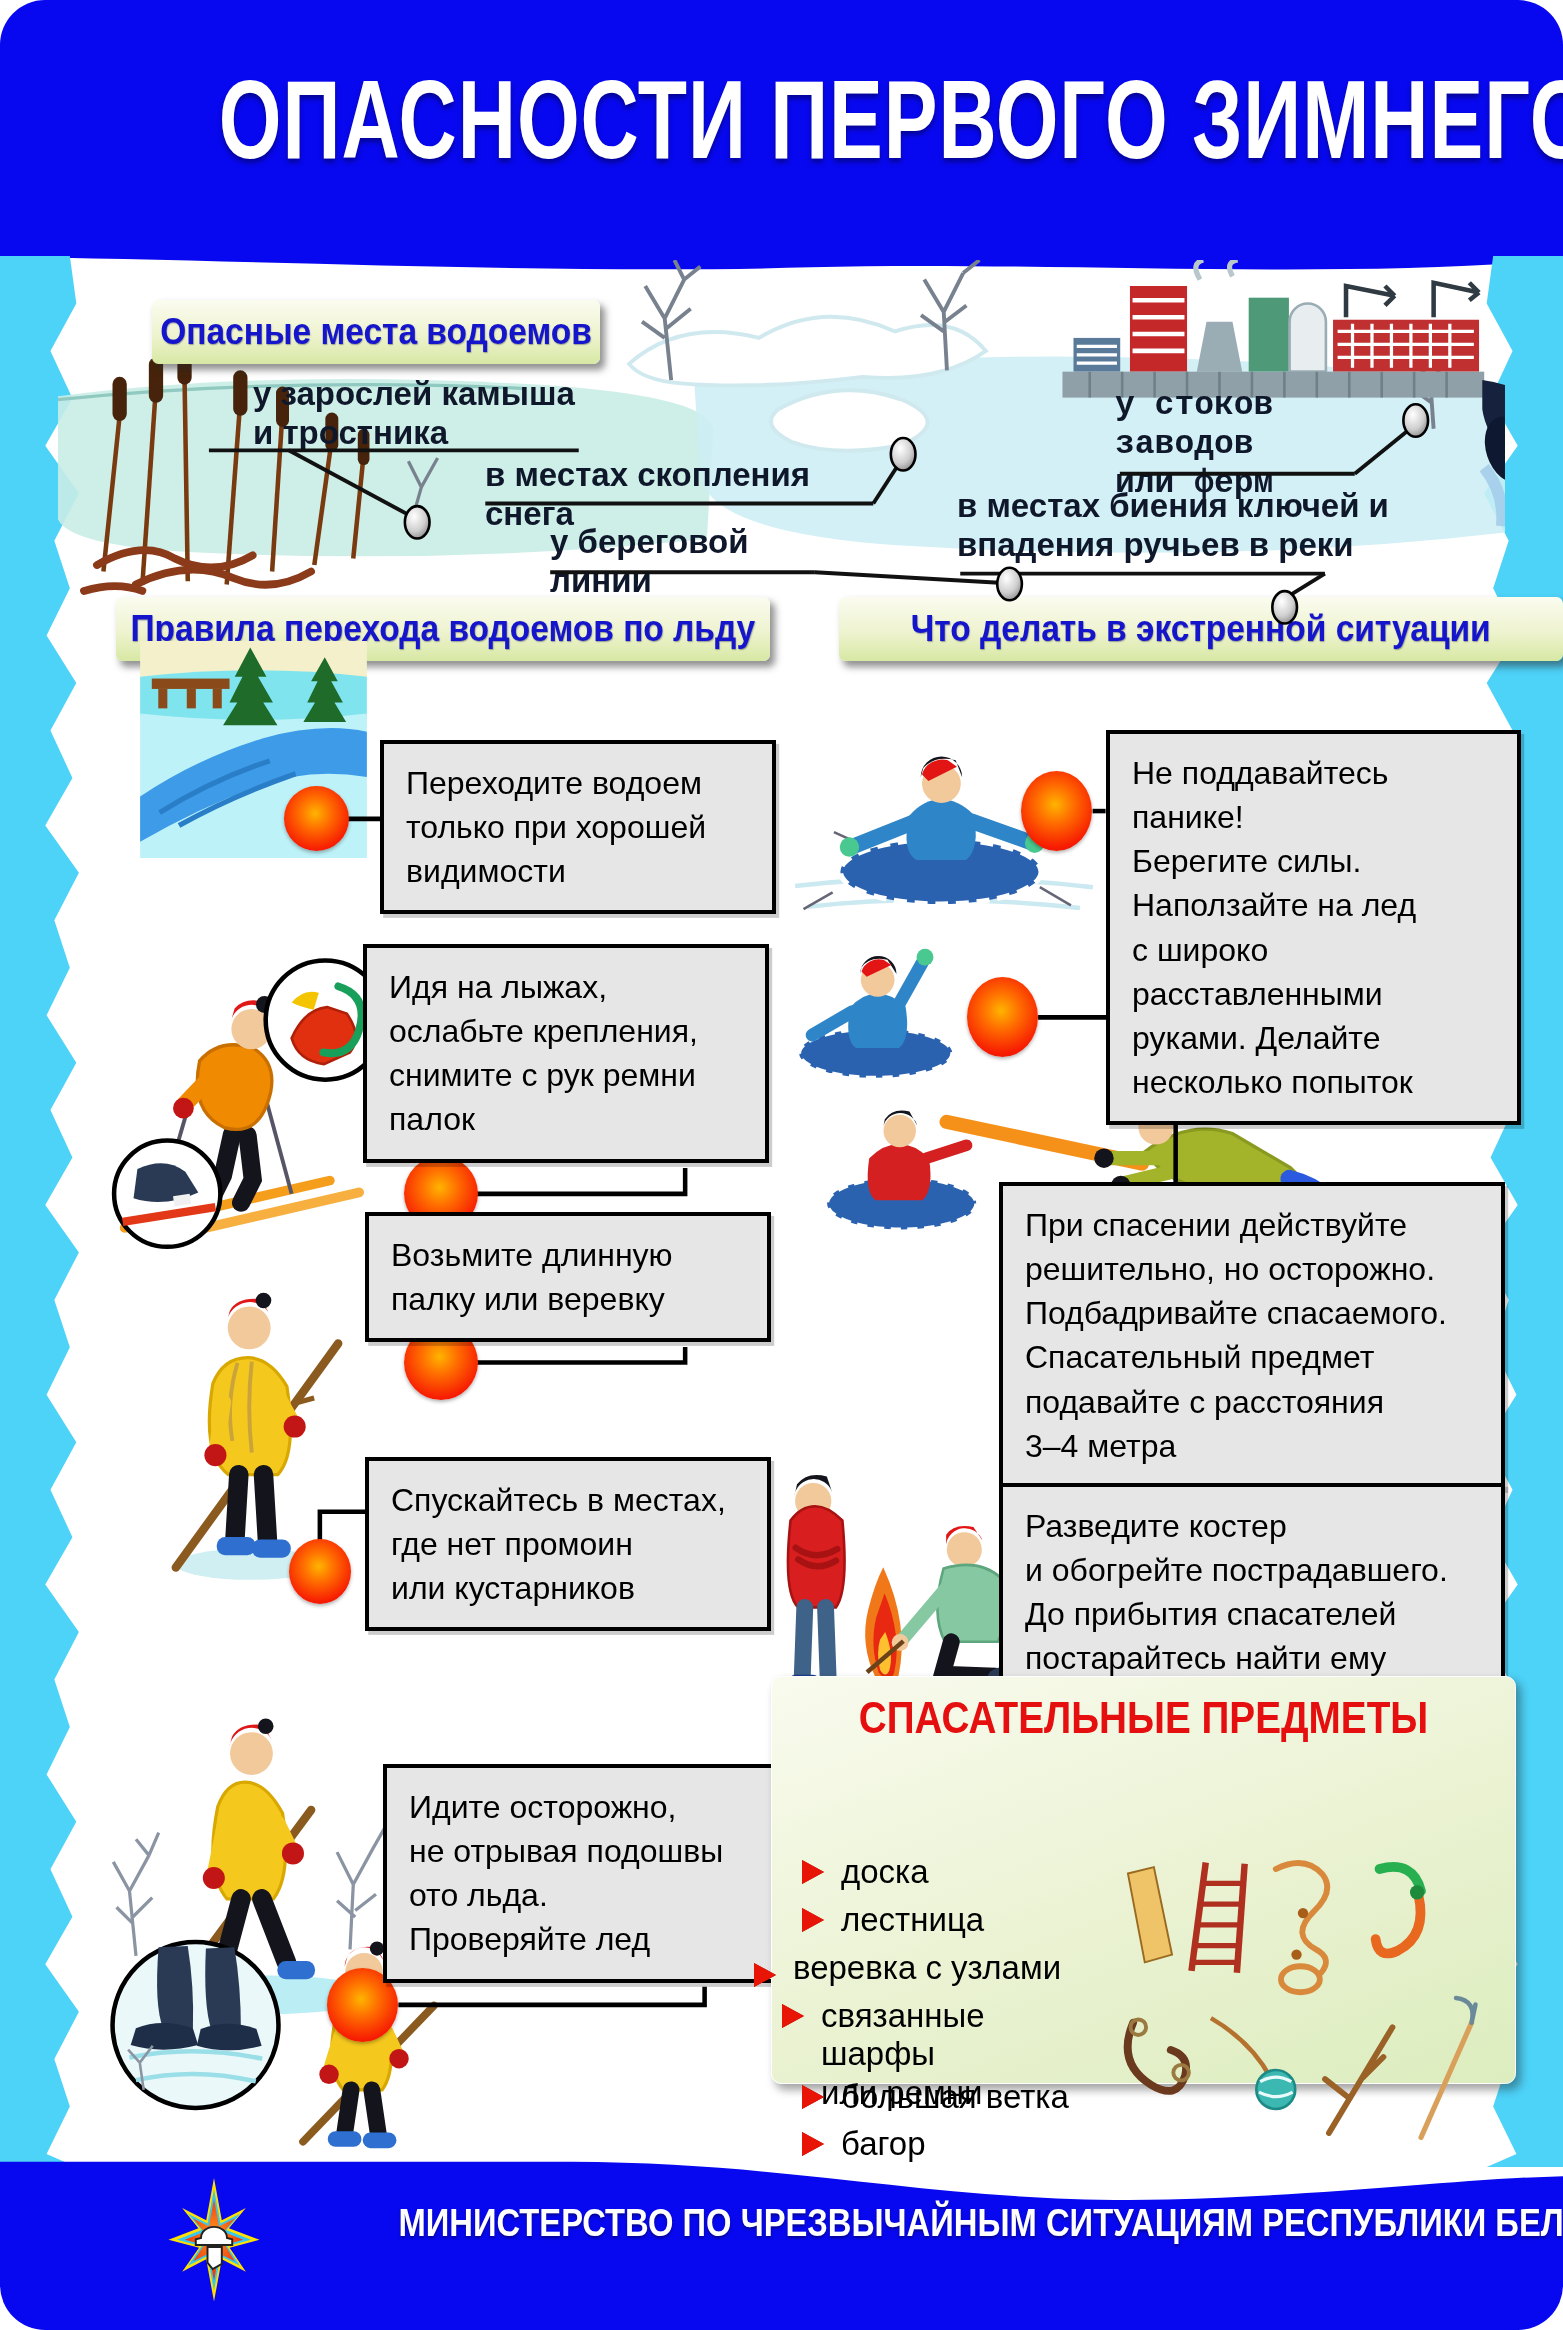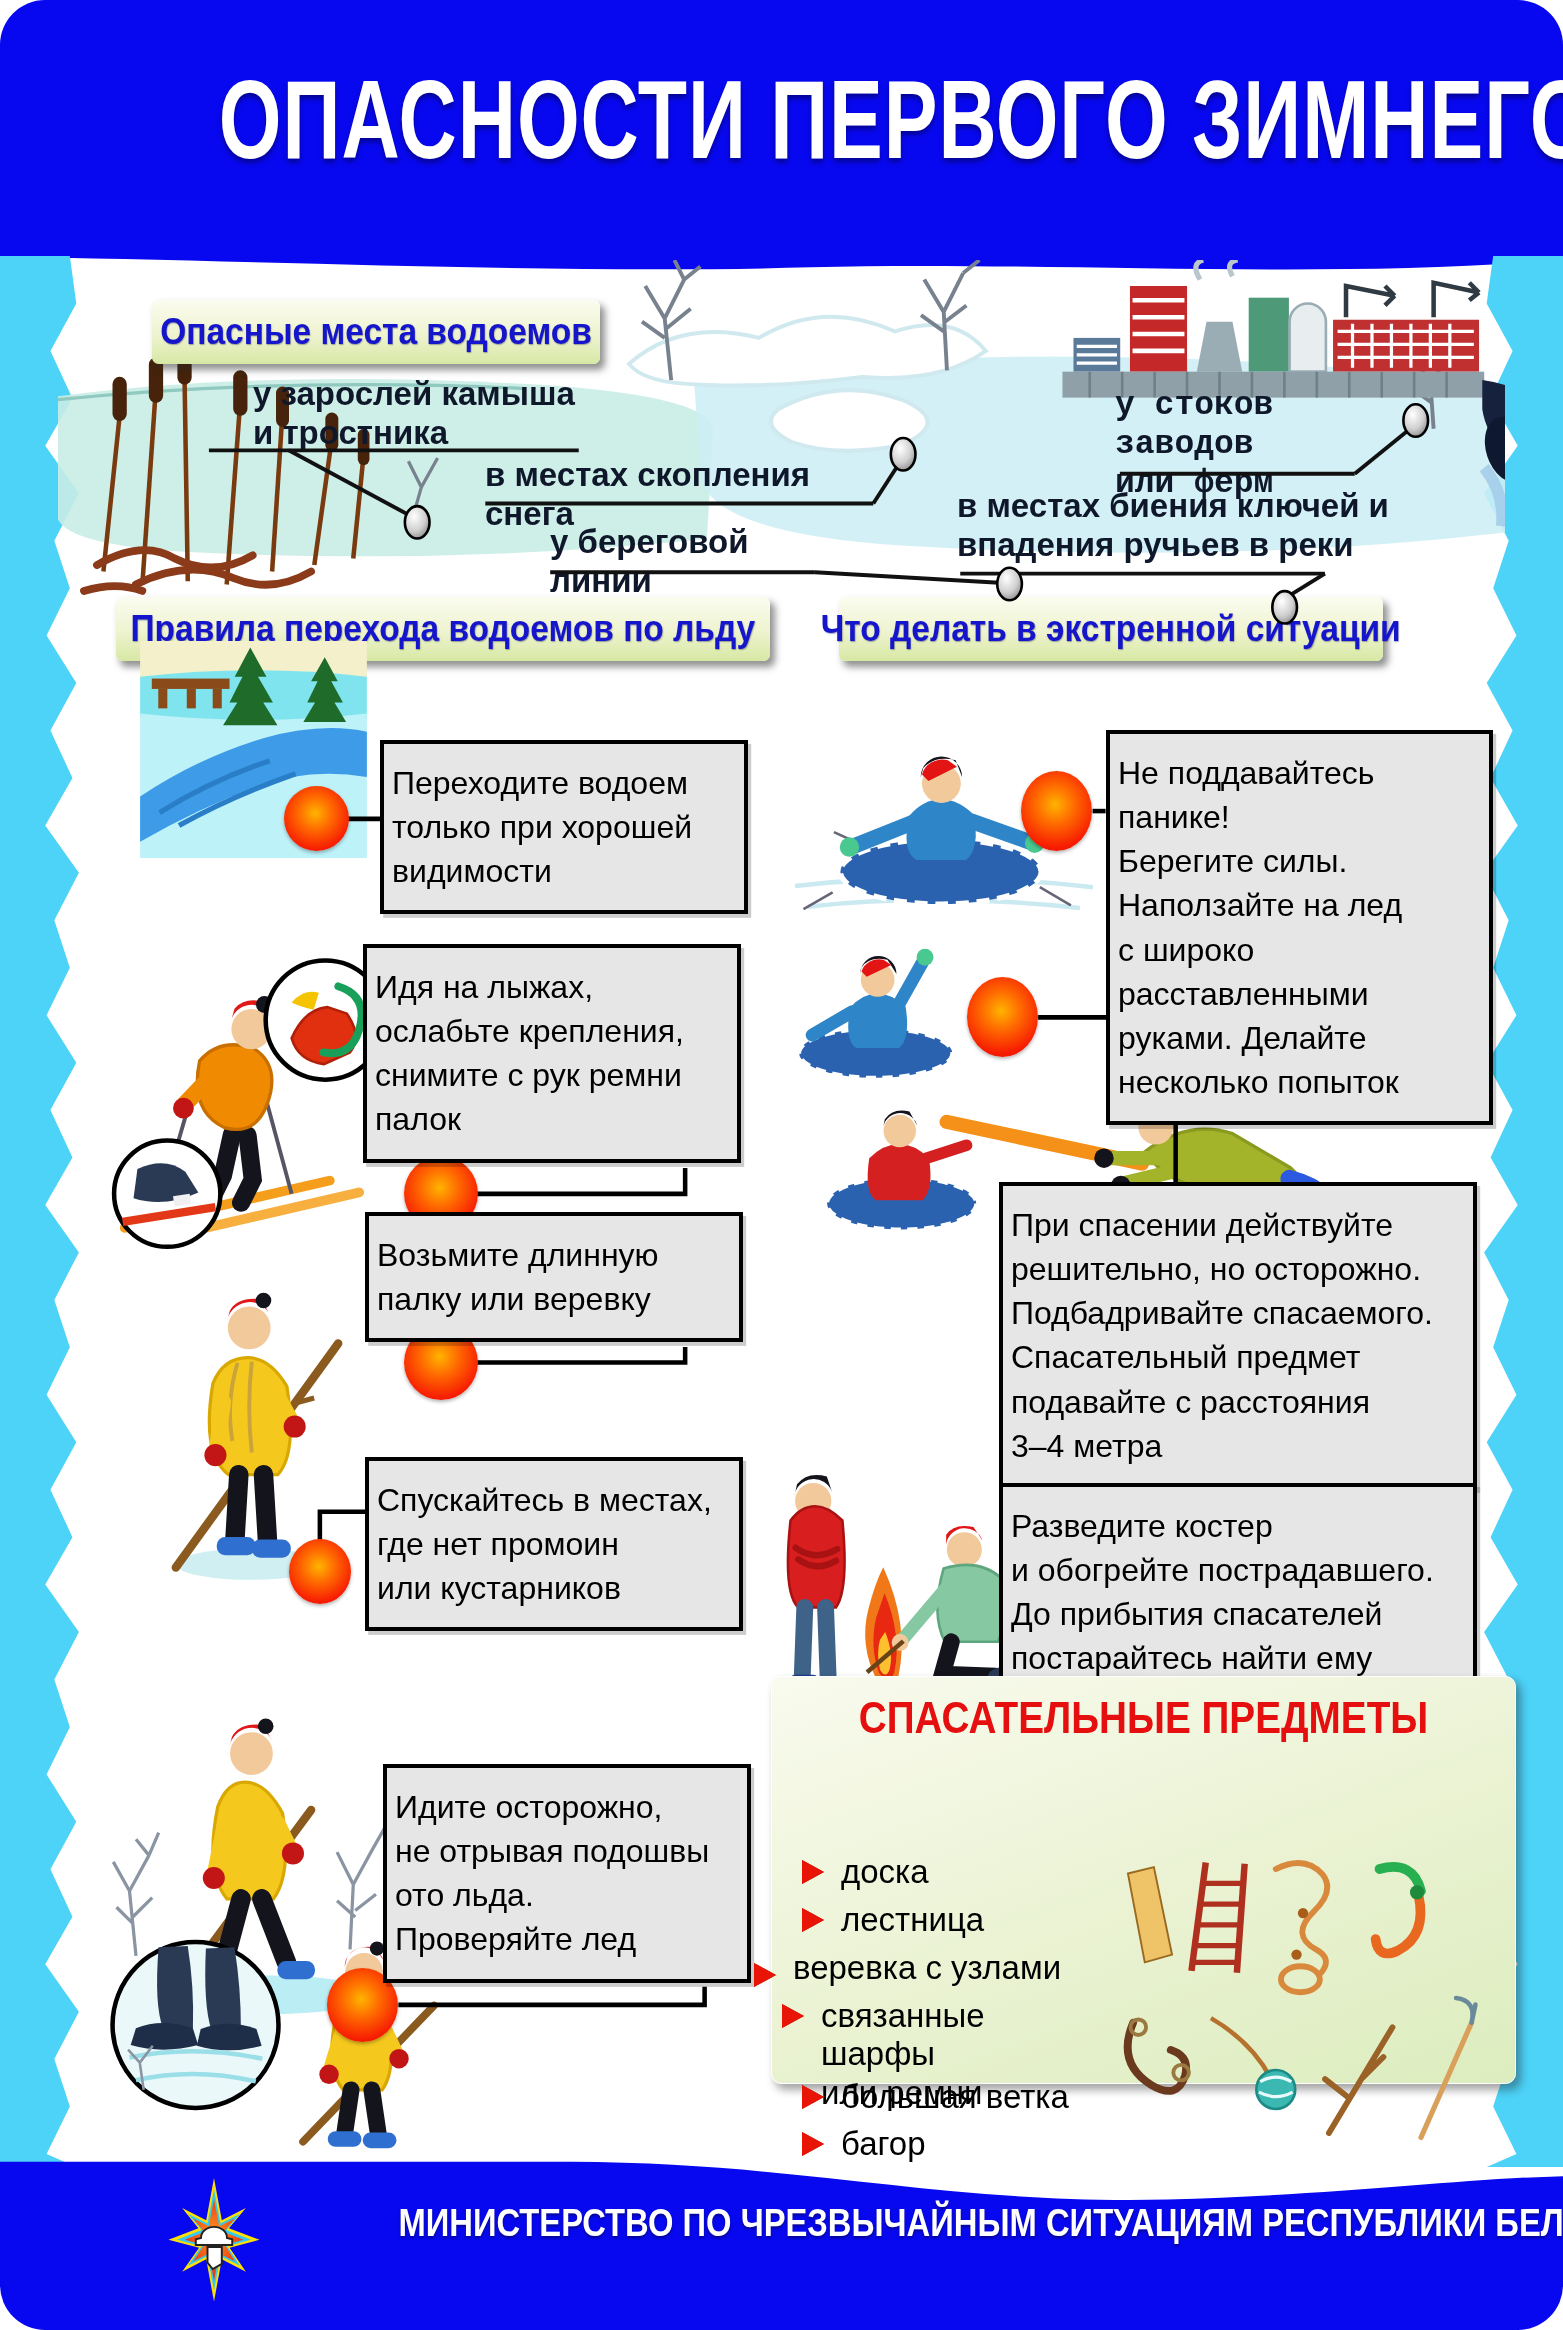--- a/index.html
+++ b/index.html
@@ -28,21 +28,21 @@
   }
   .badge>span{transform:scaleX(.93);transform-origin:center;text-shadow:0.6px 1.3px 1.3px rgba(0,0,60,.35);}
   
   .callout{
     position:absolute;color:#0f172a;font-weight:bold;font-size:33px;line-height:1.18;
     white-space:pre-line;
   }
   
   .ibox{
     position:absolute;background:#e6e6e6;border:4.5px solid #000;
-    padding:17px 8px;font-size:32px;line-height:1.38;color:#000;
+    padding:17px 22px;font-size:32px;line-height:1.38;color:#000;
     white-space:pre-line;box-shadow:3.2px 3.9px 0 rgba(0,0,0,.2);
   }
   
   .rdot{
     position:absolute;border-radius:50%;
     background:radial-gradient(circle at 48% 42%,#ffb400 0%,#ff7000 30%,#f71c02 72%,#cf0e00 100%);
     box-shadow:0 1.9px 3.9px rgba(0,0,0,.3);
   }
   
   #items-panel{
@@ -163,21 +163,21 @@
       <path d="M2198,320 Q2230,360 2225,410" stroke="#9fc9e8" stroke-width="18" fill="none" opacity=".8"></path>
     </g>
   </svg>
 
   <div class="badge" style="left:152px;top:300px;width:448px;height:64px;">
     <span>Опасные места водоемов</span>
   </div>
   <div class="badge" style="left:116px;top:597px;width:654px;height:64px;">
     <span>Правила перехода водоемов по льду</span>
   </div>
-  <div class="badge" style="left:839px;top:597px;width:544px;height:64px;">
+  <div class="badge" style="left:839px;top:597px;width:724px;height:64px;">
     <span>Что делать в экстренной ситуации</span>
   </div>
 
   <div class="callout" style="left:253px;top:375px;width:376px;">у зарослей камыша
 и тростника</div>
   <div class="callout" style="left:485px;top:456px;width:415px;">в местах скопления снега</div>
   <div class="callout" style="left:550px;top:523px;width:286px;">у береговой линии</div>
   <div class="callout" style="left:1115px;top:387px;width:273px;font-family:Liberation Mono, monospace;">у стоков заводов
 или ферм</div>
   <div class="callout" style="left:957px;top:487px;width:454px;">в местах биения ключей и

